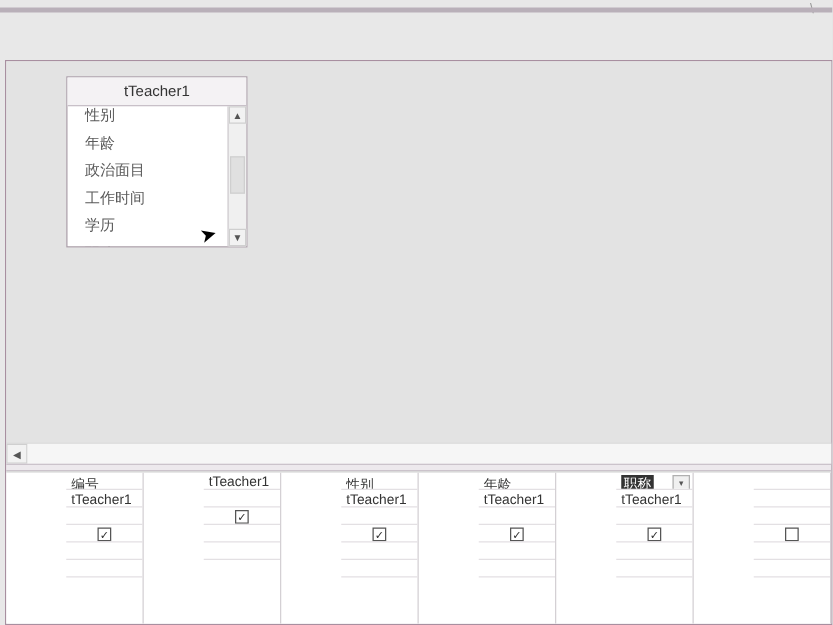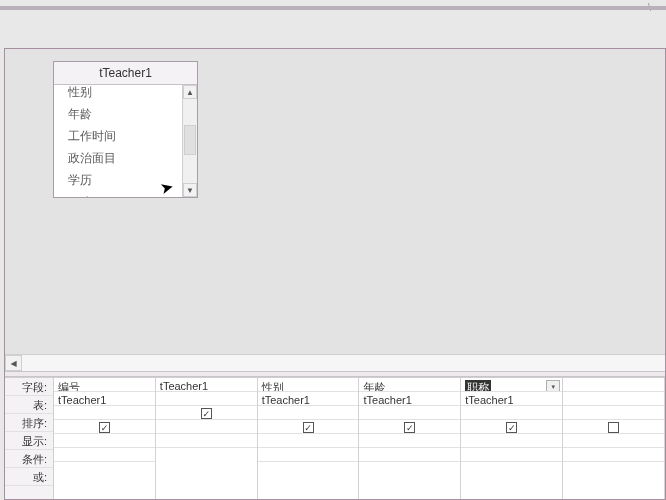--- a/index.html
+++ b/index.html
@@ -192,20 +192,21 @@
   }
   .gcell {
     height: 14px;
     border-bottom: 1px solid #e3e0e3;
     padding: 2px 4px 0 4px;
     color: #333;
     font-size: 11px;
     position: relative;
     white-space: nowrap;
     overflow: hidden;
+    margin-left: 48px;
   }
   .gcell.show {
     display: flex; align-items: center; justify-content: center;
   }
   .chk {
     width: 11px; height: 11px;
     border: 1px solid #555;
     display: inline-flex;
     align-items: center; justify-content: center;
     font-size: 9px;
@@ -236,22 +237,22 @@
 
 <div class="window">
 
   <div class="upper-pane">
     <div class="table-box">
       <div class="table-box-header">tTeacher1</div>
       <div class="table-box-body">
         <div class="field-list">
           <div class="field-item partial">性别</div>
           <div class="field-item">年龄</div>
+          <div class="field-item">政治面目</div>
           <div class="field-item">工作时间</div>
-          <div class="field-item">政治面目</div>
           <div class="field-item">学历</div>
           <div class="field-item">职称</div>
         </div>
         <div class="vscroll">
           <div class="arrow up">▲</div>
           <div class="thumb"></div>
           <div class="arrow down">▼</div>
         </div>
       </div>
     </div>
@@ -259,28 +260,20 @@
   </div>
 
   <div class="hscroll-bar">
     <div class="arrow-h">◀</div>
     <div class="track"></div>
   </div>
 
   <div class="splitter"></div>
 
   <div class="grid-pane">
-    <div class="row-labels">
-      <div class="lab">字段:</div>
-      <div class="lab">表:</div>
-      <div class="lab">排序:</div>
-      <div class="lab">显示:</div>
-      <div class="lab">条件:</div>
-      <div class="lab">或:</div>
-    </div>
     <div class="grid-cols" id="grid-cols">
         <div class="gcol">
           <div class="gcell">编号</div>
           <div class="gcell">tTeacher1</div>
           <div class="gcell"></div>
           <div class="gcell show">
             <span class="chk">✓</span>
           </div>
           <div class="gcell"></div>
           <div class="gcell"></div>

